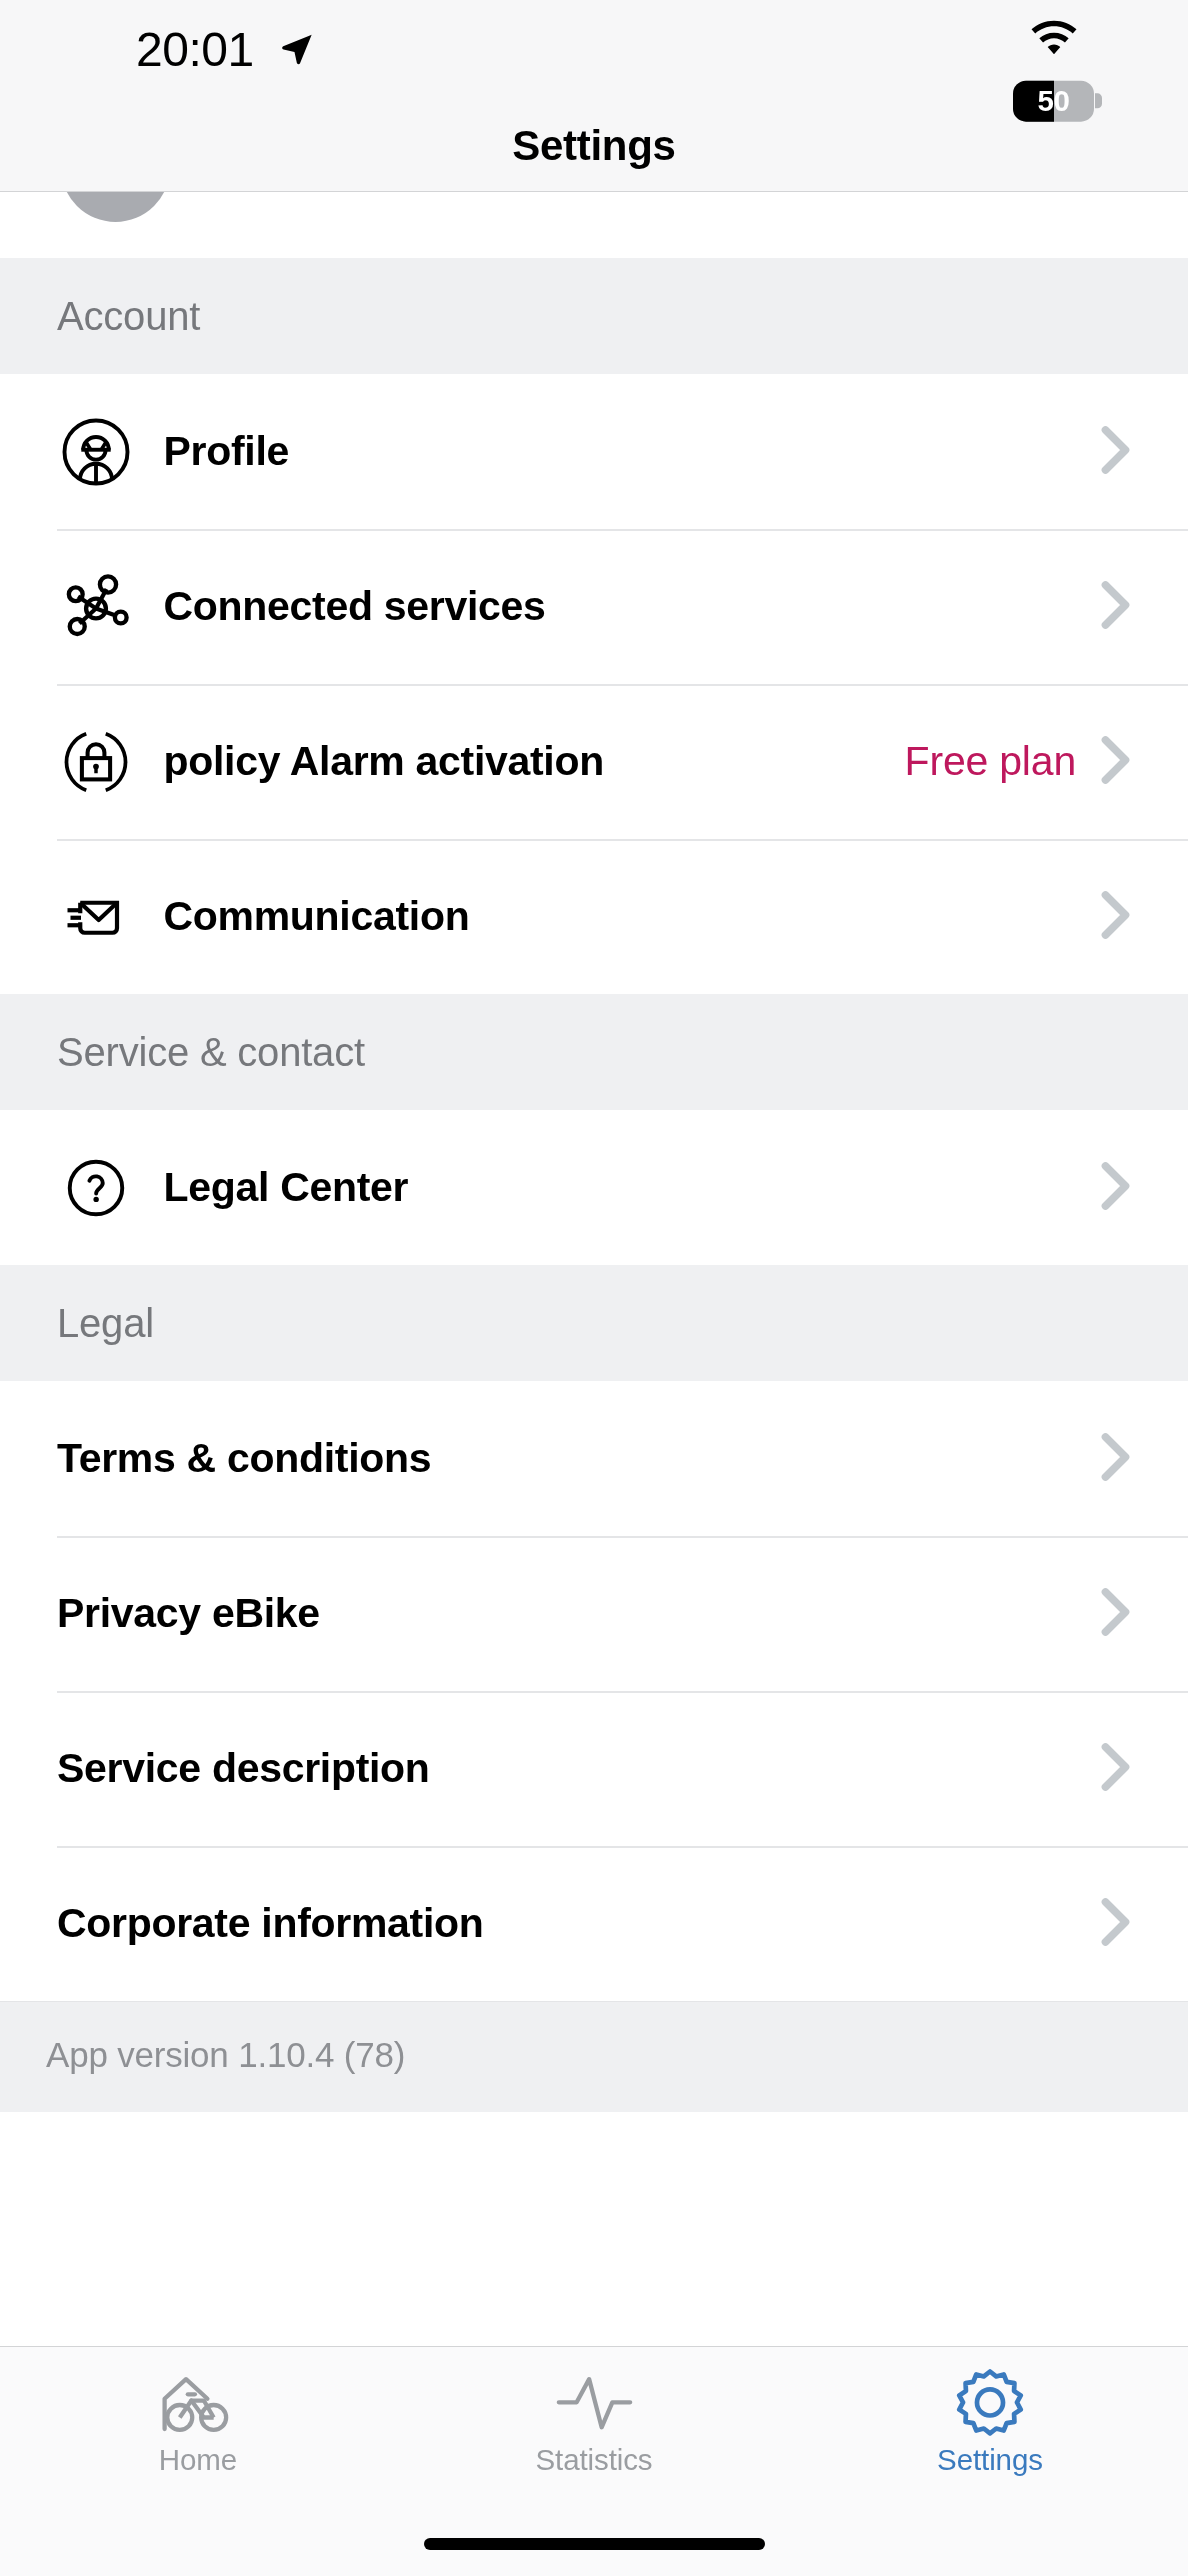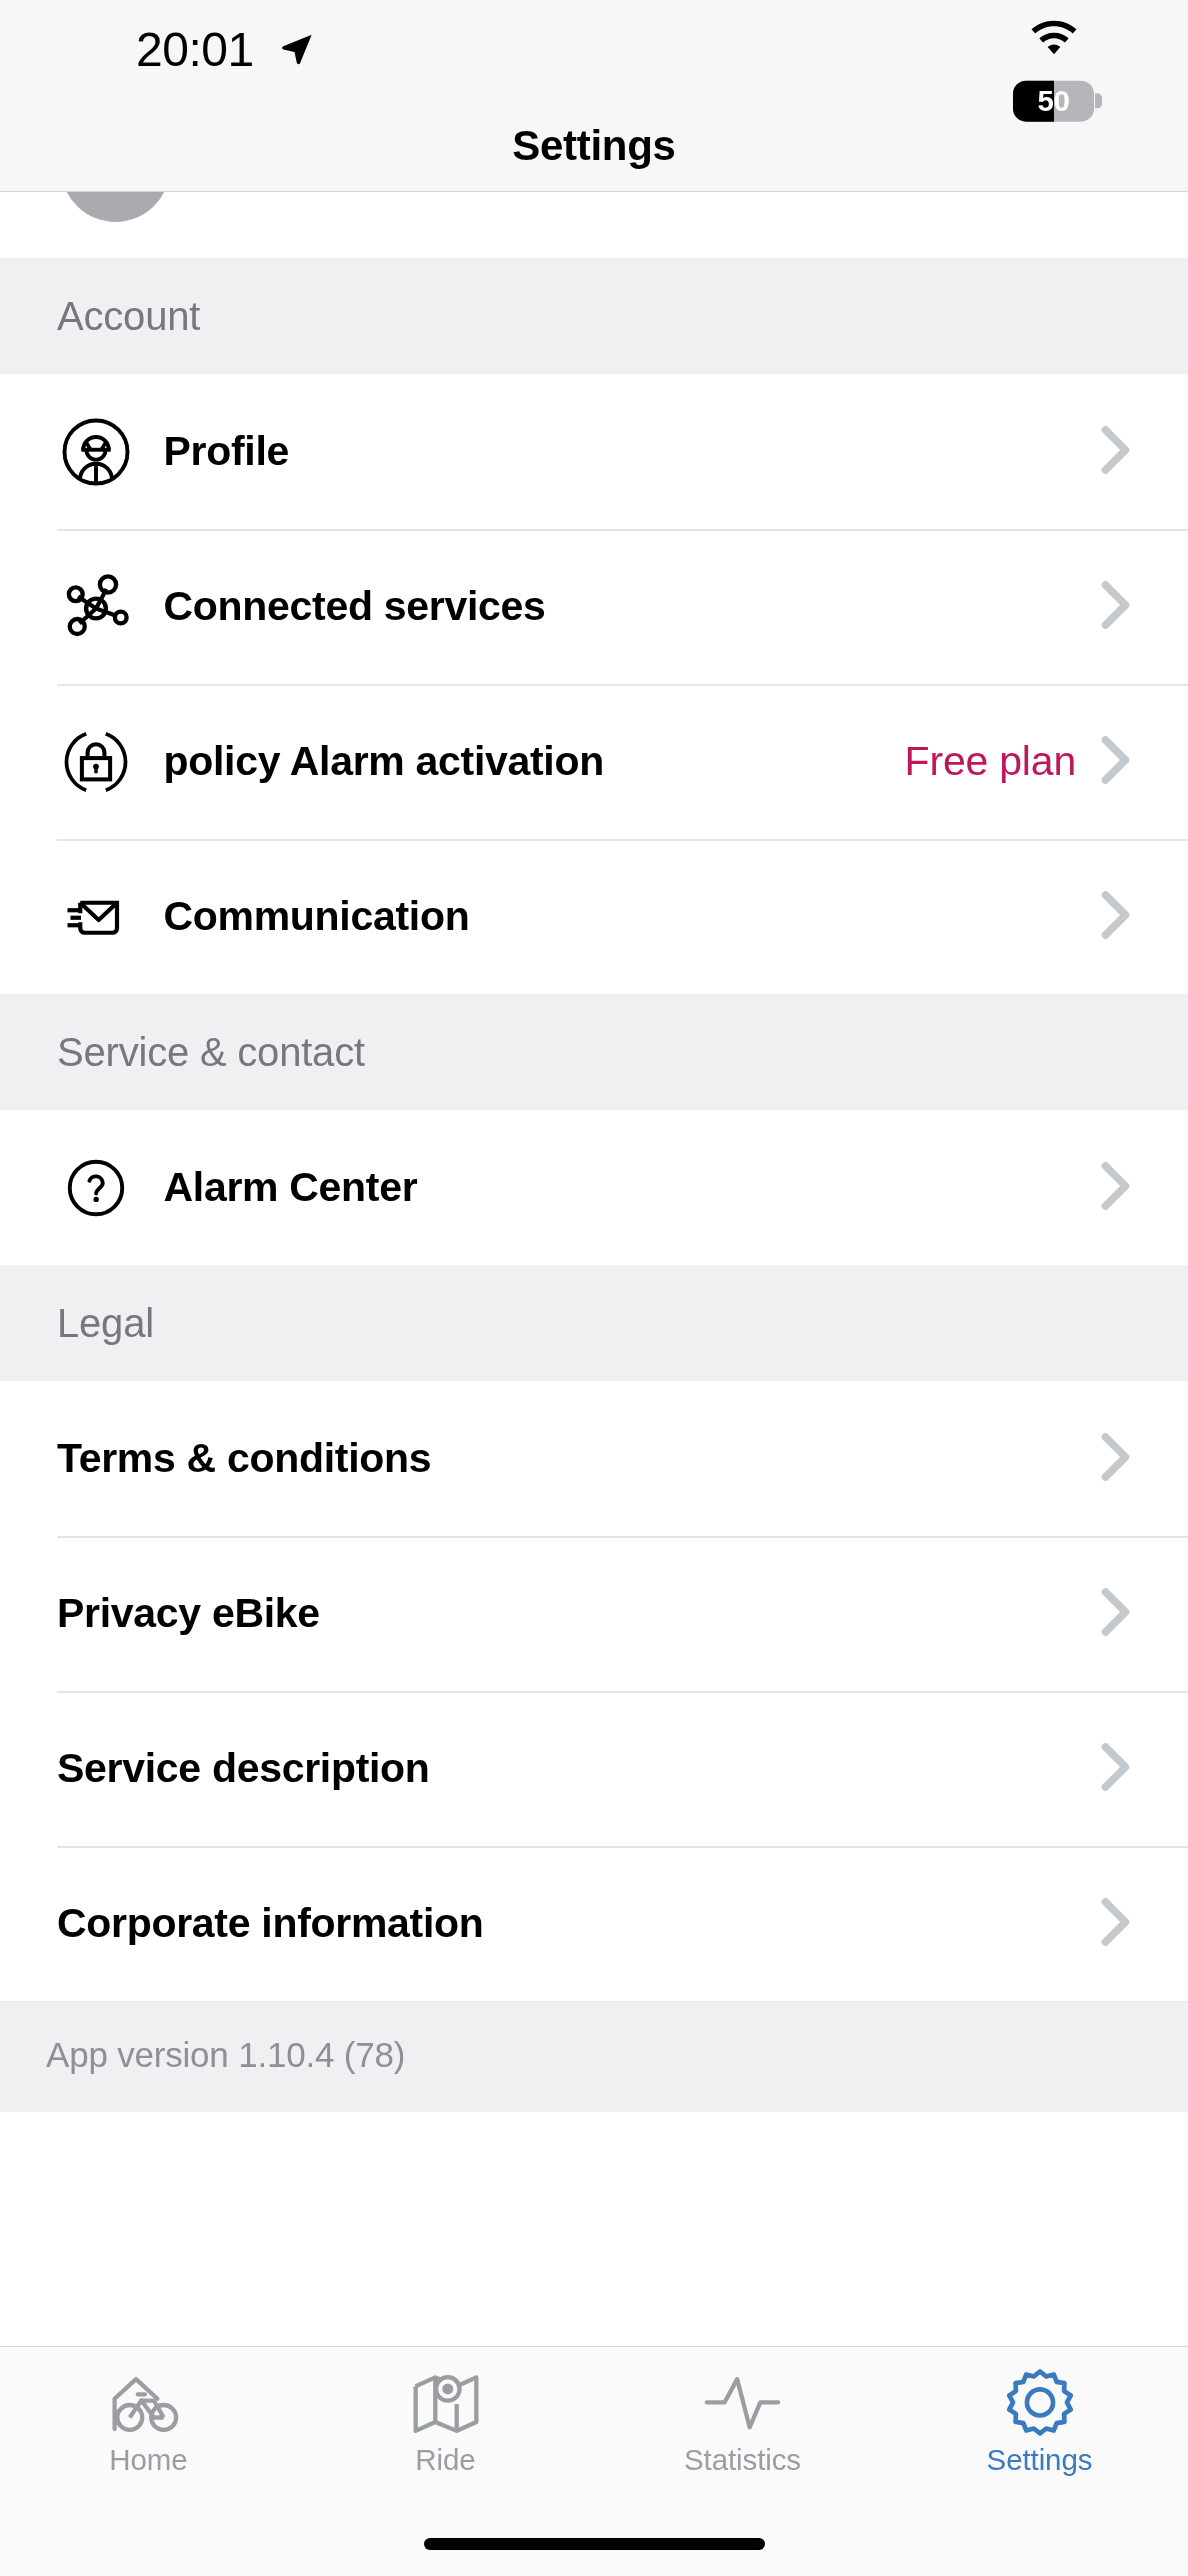--- a/index.html
+++ b/index.html
@@ -399,21 +399,21 @@
     </div>
     <div class="group with-icons">
       <div class="row">
         <span class="row-icon">
           <svg width="72" height="72" viewBox="0 0 48 48" aria-hidden="true">
             <circle cx="24" cy="24" r="17.5" fill="none" stroke="#000" stroke-width="2.6"></circle>
             <path d="M19.6 19.2a4.6 4.6 0 0 1 8.9 1.5c0 3.2-4.4 3.7-4.4 7" fill="none" stroke="#000" stroke-width="2.6" stroke-linecap="round"></path>
             <circle cx="24.1" cy="31.6" r="1.8" fill="#000"></circle>
           </svg>
         </span>
-        <span class="row-label">Alarm Center</span>
+        <span class="row-label">Legal Center</span>
         <span class="chev">
           <svg width="31" height="52" viewBox="0 0 17 28" aria-hidden="true">
             <polyline points="3,3 14,14 3,25" fill="none" stroke="#c4c9cd" stroke-width="4.2" stroke-linecap="round" stroke-linejoin="round"></polyline>
           </svg>
         </span>
       </div>
     </div>
 
     <div class="section-header">
       <span class="section-header-text">Legal</span>
@@ -469,32 +469,20 @@
           <circle cx="31.5" cy="25.5" r="7" fill="none" stroke="#9a9da1" stroke-width="2.4"></circle>
           <polyline points="12.5,25.5 19,16 26,25.5 31.5,25.5" fill="none" stroke="#9a9da1" stroke-width="2.4" stroke-linejoin="round"></polyline>
           <line x1="19" y1="16" x2="26" y2="16" stroke="#9a9da1" stroke-width="2.4" stroke-linecap="round"></line>
           <line x1="26" y1="16" x2="31.5" y2="25.5" stroke="#9a9da1" stroke-width="2.4"></line>
           <line x1="17" y1="12.5" x2="21" y2="12.5" stroke="#9a9da1" stroke-width="2.4" stroke-linecap="round"></line>
         </svg>
       </span>
       <span class="tab-label">Home</span>
     </div>
 
-    <div class="tab">
-      <span class="tab-icon">
-        <svg width="76" height="66" viewBox="0 0 42 37" aria-hidden="true">
-          <polyline points="4,8 15,3 27,8 38,3 38,28 27,33 15,28 4,33 4,8" fill="none" stroke="#9a9da1" stroke-width="2.4" stroke-linejoin="round"></polyline>
-          <line x1="15" y1="3" x2="15" y2="28" stroke="#9a9da1" stroke-width="2.4"></line>
-          <line x1="27" y1="18" x2="27" y2="33" stroke="#9a9da1" stroke-width="2.4"></line>
-          <circle cx="22" cy="9.5" r="6.6" fill="#fafafb" stroke="#9a9da1" stroke-width="2.4"></circle>
-          <circle cx="22" cy="9.5" r="3.1" fill="#9a9da1"></circle>
-        </svg>
-      </span>
-      <span class="tab-label">Ride</span>
-    </div>
 
     <div class="tab">
       <span class="tab-icon">
         <svg width="83" height="66" viewBox="0 0 46 37" aria-hidden="true">
           <polyline points="3,17 13,17 20,4 27,31 33,17 43,17" fill="none" stroke="#9a9da1" stroke-width="2.4" stroke-linecap="round" stroke-linejoin="round"></polyline>
         </svg>
       </span>
       <span class="tab-label">Statistics</span>
     </div>
 

